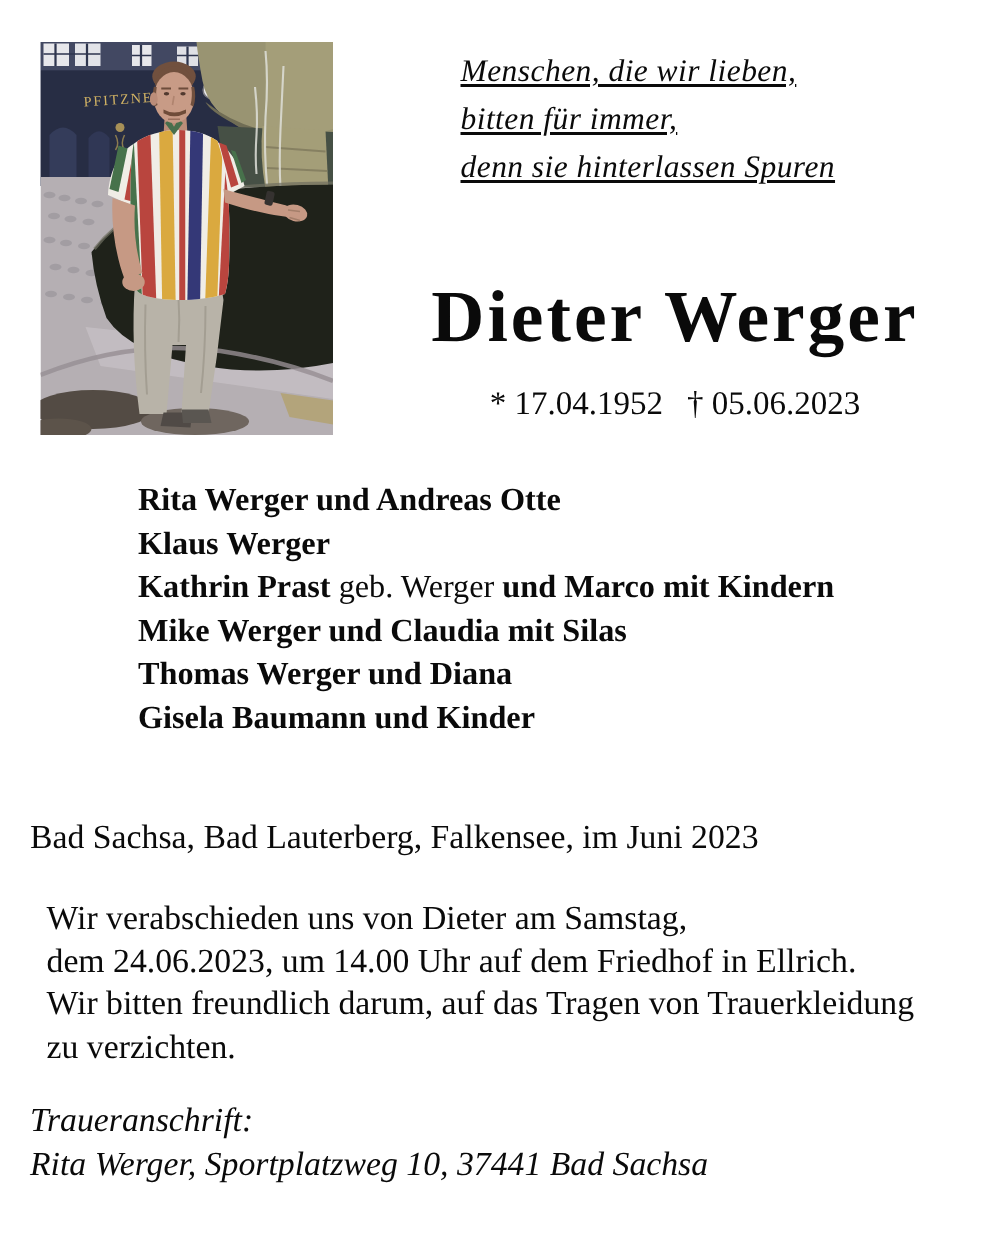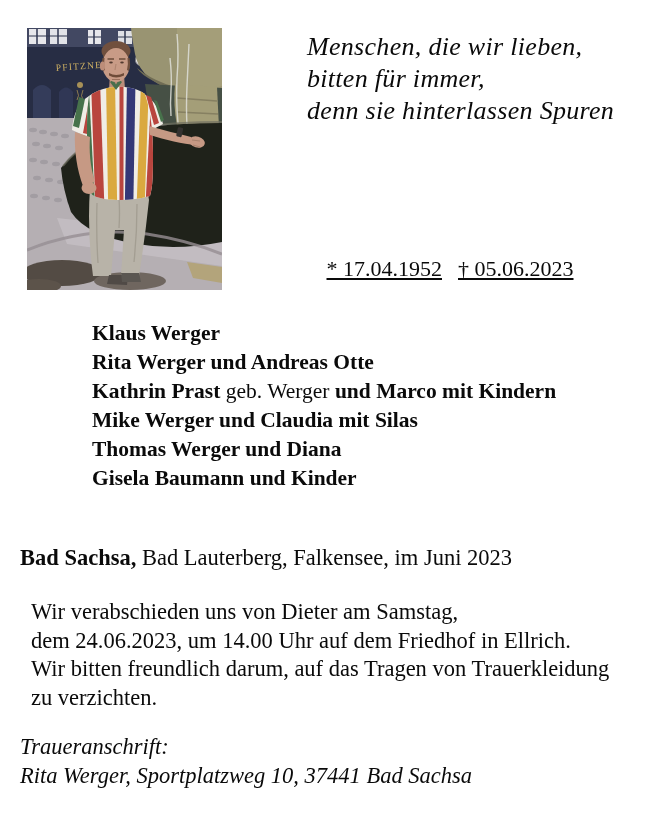--- a/index.html
+++ b/index.html
@@ -3,29 +3,29 @@
 <meta charset="utf-8">
 <style>
   html,body{margin:0;padding:0;background:#ffffff;}
   .page{
     position:relative;width:667px;height:840px;background:#ffffff;
     font-family:"Liberation Serif","DejaVu Serif",serif;color:#0a0a0a;
     overflow:hidden;
   }
   .photo{position:absolute;left:27px;top:28px;width:195px;height:262px;}
   .photo svg{display:block;filter:saturate(.9) contrast(.93) brightness(1.03) blur(.25px);}
-  .poem{position:absolute;left:307px;top:31px;font-style:italic;font-size:26px;line-height:32px;letter-spacing:.3px;}
+  .poem{position:absolute;left:307px;top:31px;font-style:italic;font-size:21px;line-height:32px;letter-spacing:.3px;text-decoration:underline;}
   .name{position:absolute;left:240px;top:183px;width:420px;margin:0;text-align:center;
         font-size:49px;line-height:56px;font-weight:700;letter-spacing:2px;white-space:nowrap;}
-  .dates{position:absolute;left:240px;top:256px;width:420px;text-align:center;font-size:22px;white-space:nowrap;text-decoration:underline;}
+  .dates{position:absolute;left:240px;top:256px;width:420px;text-align:center;font-size:22px;white-space:nowrap;}
   .dates .death{margin-left:16px;}
   .mourners{position:absolute;left:92px;top:319px;font-size:21.5px;line-height:29px;white-space:nowrap;}
   .mourners .b{font-weight:700;}
   .location{position:absolute;left:20px;top:545px;font-size:22.5px;white-space:nowrap;}
-  .location .b{font-weight:700;}
+  .location .b{font-weight:400;}
   .farewell{position:absolute;left:20px;top:598px;font-size:22.5px;line-height:28.7px;white-space:nowrap;margin-left:11px;}
   .address{position:absolute;left:20px;top:733px;font-size:22.5px;line-height:28.7px;white-space:nowrap;font-style:italic;}
 </style>
 </head>
 <body>
 
 <div class="page">
 
   <div class="photo">
     <svg width="195" height="262" viewBox="0 0 195 262" xmlns="http://www.w3.org/2000/svg">
@@ -167,27 +167,28 @@
       </g>
     </svg>
   </div>
 
   <div class="poem">
     <div>Menschen, die wir lieben,</div>
     <div>bitten für immer,</div>
     <div>denn sie hinterlassen Spuren</div>
   </div>
 
+  <h1 class="name">Dieter Werger</h1>
   <div class="dates">
     <span>* 17.04.1952</span><span class="death">† 05.06.2023</span>
   </div>
 
   <div class="mourners">
+    <div class="b">Rita Werger und Andreas Otte</div>
     <div class="b">Klaus Werger</div>
-    <div class="b">Rita Werger und Andreas Otte</div>
     <div><span class="b">Kathrin Prast</span><span> geb. Werger </span><span class="b">und Marco mit Kindern</span></div>
     <div class="b">Mike Werger und Claudia mit Silas</div>
     <div class="b">Thomas Werger und Diana</div>
     <div class="b">Gisela Baumann und Kinder</div>
   </div>
 
   <div class="location">
     <span class="b">Bad Sachsa,</span><span> Bad Lauterberg, Falkensee, im Juni 2023</span>
   </div>
 

